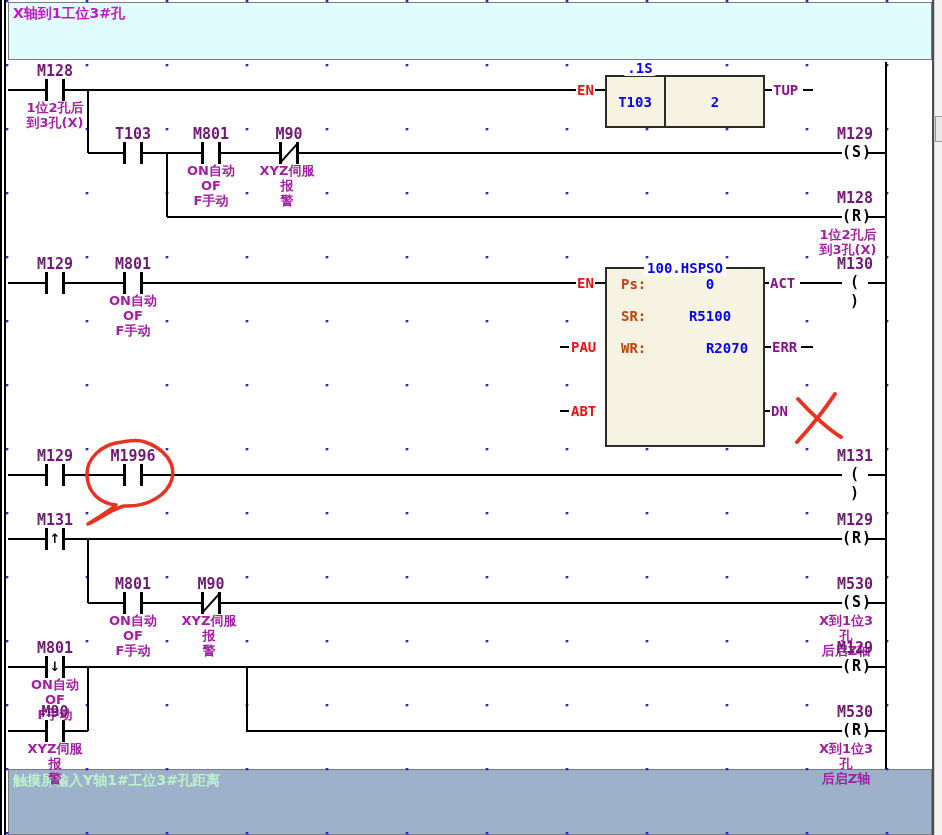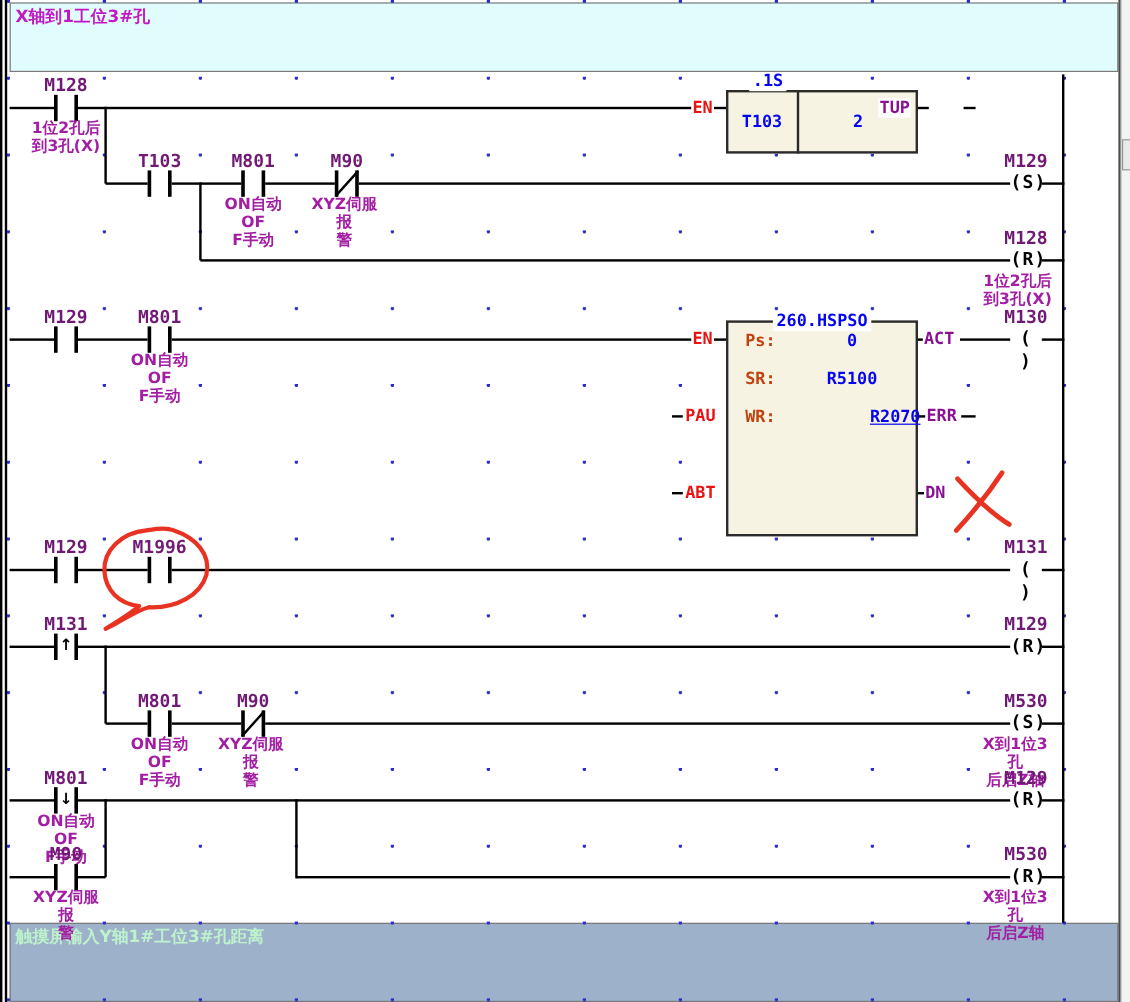--- a/index.html
+++ b/index.html
@@ -149,21 +149,21 @@
     <span>XYZ伺服报</span>
       <span>警</span>
   </div>
 
   <div class="fbox" style="top:75px;height:53px;"></div>
   <div class="fdiv" style="left:664px;top:75px;height:53px;"></div>
   <div class="fbtitle" style="left:640px;top:60px;">.1S</div>
   <div class="fcell" style="left:605px;top:94px;width:60px;">T103</div>
   <div class="fcell" style="left:667px;top:94px;width:96px;">2</div>
   <div class="pin in" style="left:576px;top:82px;">EN</div>
-  <div class="pin out" style="left:732px;top:82px;">TUP</div>
+  <div class="pin out" style="left:772px;top:82px;">TUP</div>
 
   <div class="coil" style="top:143px;">(S)</div>
   <div class="dname" style="left:855px;top:125px;">M129</div>
   <div class="coil" style="top:207px;">(R)</div>
   <div class="dname" style="left:855px;top:189px;">M128</div>
   <div class="clabel" style="left:848px;top:227px;">
     <span>1位2孔后</span>
       <span>到3孔(X)</span>
   </div>
 
@@ -177,27 +177,27 @@
     <i class="b l"></i>
       <i class="b r"></i>
   </div>
   <div class="dname" style="left:133px;top:255px;">M801</div>
   <div class="clabel" style="left:133px;top:293px;">
     <span>ON自动OF</span>
       <span>F手动</span>
   </div>
 
   <div class="fbox" style="top:267px;height:180px;"></div>
-  <div class="fbtitle" style="left:685px;top:260px;">260.HSPSO</div>
+  <div class="fbtitle" style="left:685px;top:260px;">100.HSPSO</div>
   <div class="ftext" style="left:621px;top:276px;">Ps:</div>
   <div class="fcell" style="left:655px;top:276px;width:110px;">0</div>
   <div class="ftext" style="left:621px;top:308px;">SR:</div>
   <div class="fcell" style="left:655px;top:308px;width:110px;">R5100</div>
   <div class="ftext" style="left:621px;top:340px;">WR:</div>
-  <div class="fcell" style="left:691px;top:340px;width:110px;text-decoration:underline;">R2070</div>
+  <div class="fcell" style="left:672px;top:340px;width:110px;">R2070</div>
   <div class="pin in" style="left:576px;top:275px;">EN</div>
   <div class="pin in" style="left:570px;top:339px;">PAU</div>
   <div class="pin in" style="left:570px;top:403px;">ABT</div>
   <div class="pin out" style="left:769px;top:275px;">ACT</div>
   <div class="pin out" style="left:771px;top:339px;">ERR</div>
   <div class="pin out" style="left:770px;top:403px;">DN</div>
 
   <div class="coil" style="top:273px;">( )</div>
   <div class="dname" style="left:855px;top:255px;">M130</div>
 

